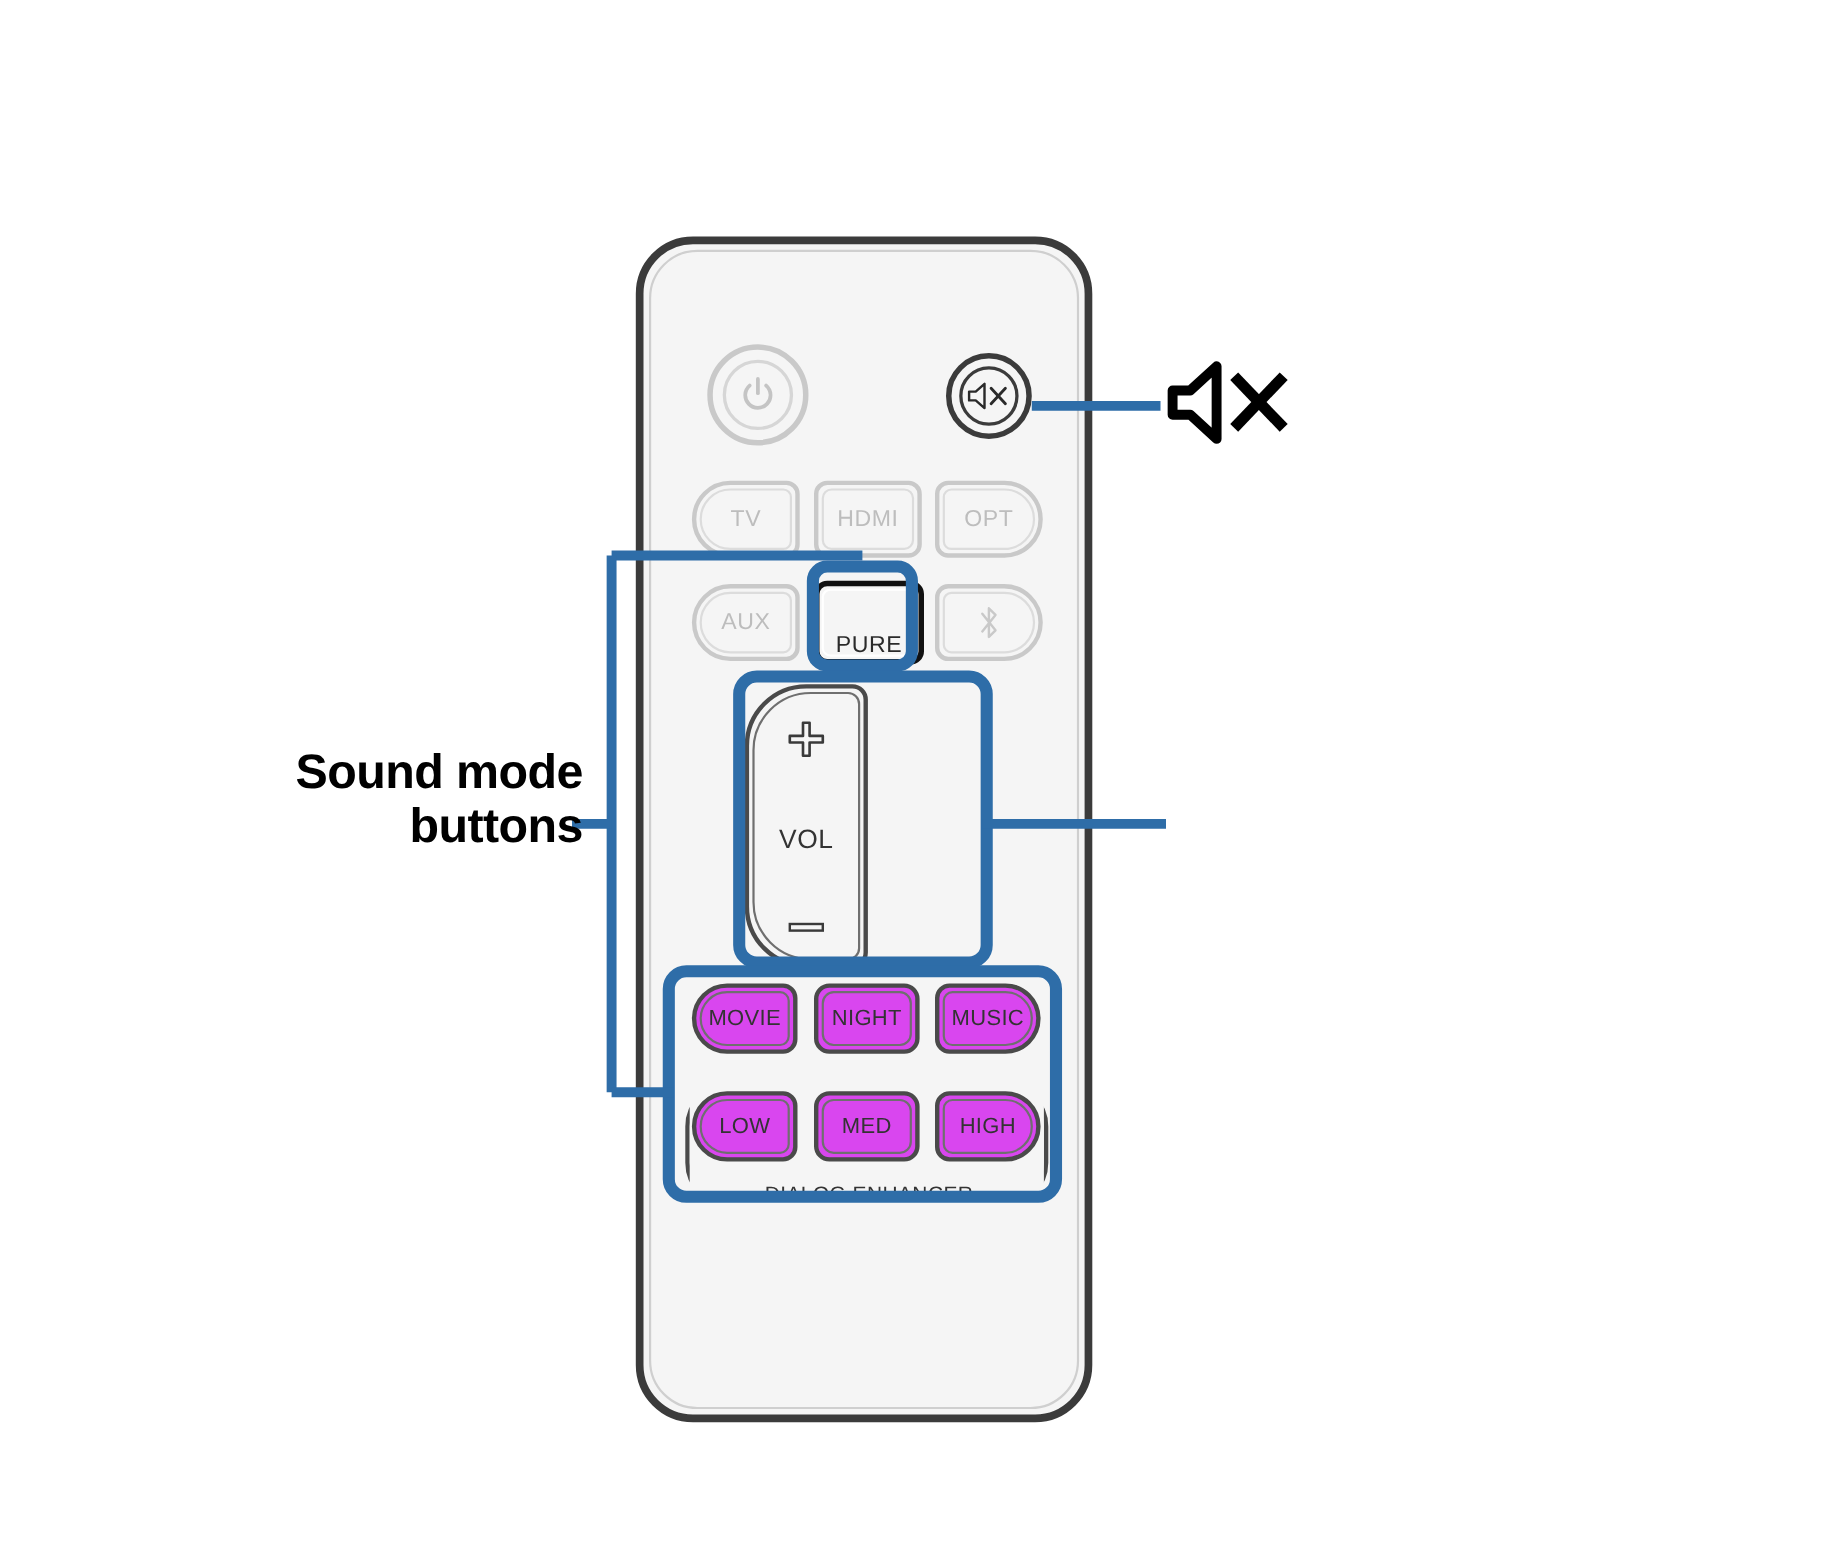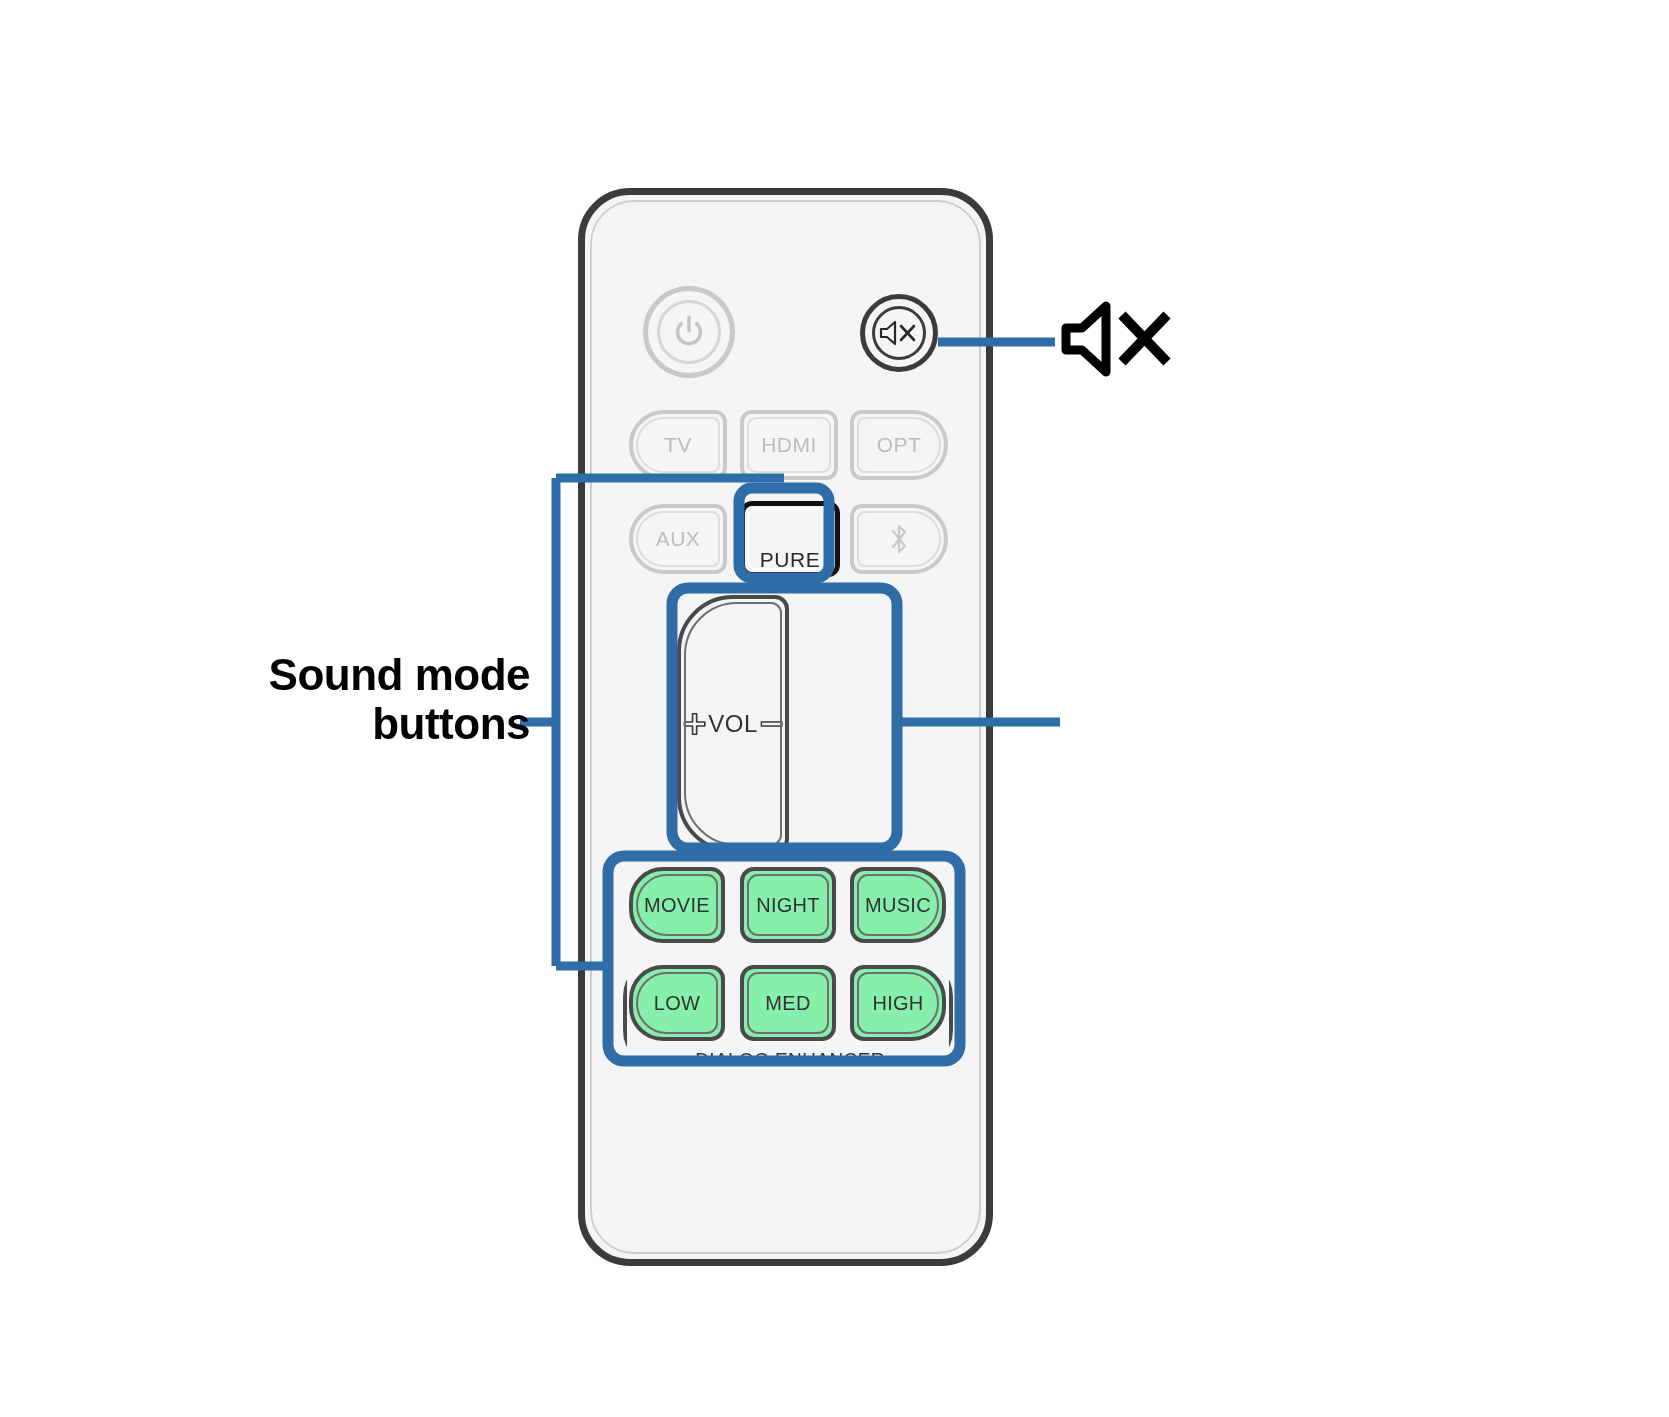--- a/index.html
+++ b/index.html
@@ -11,20 +11,21 @@
     width: 1669px;
     height: 1417px;
     position: relative;
     font-family: "Liberation Sans", sans-serif;
     overflow: hidden;
   }
 
   #stage {
     position: absolute;
     inset: 0;
+    margin-top: 27px;
   }
 
   
   .remote {
     position: absolute;
     left: 578px;
     top: 188px;
     width: 415px;
     height: 1078px;
     border: 7px solid #3b3b3b;
@@ -117,20 +118,21 @@
 
   
   .rocker {
     position: absolute;
     width: 112px;
     height: 258px;
     box-sizing: border-box;
     border: 4px solid #4a4a4a;
     background: #f5f5f5;
     display: flex;
+    flex-direction: column;
     align-items: center;
     justify-content: space-between;
     padding: 26px 0 26px 0;
   }
   .rocker .inner-line {
     position: absolute;
     inset: 3px;
     border: 2px solid #6f6f6f;
     pointer-events: none;
   }
@@ -148,25 +150,25 @@
     font-size: 24px;
     color: #333;
     letter-spacing: .5px;
   }
   .plus-glyph, .minus-glyph { display:block; }
 
   
   .mode-btn {
     position: absolute;
     width: 96px;
-    height: 76px;
+    height: 64px;
     box-sizing: border-box;
     border: 4px solid #4a4a4a;
     border-radius: 14px;
-    background: #86efac;
+    background: #d946ef;
     display: flex;
     align-items: center;
     justify-content: center;
     font-size: 20px;
     color: #333;
     letter-spacing: .3px;
     text-align: right;
   }
   .mode-btn .inner-line {
     position: absolute;

